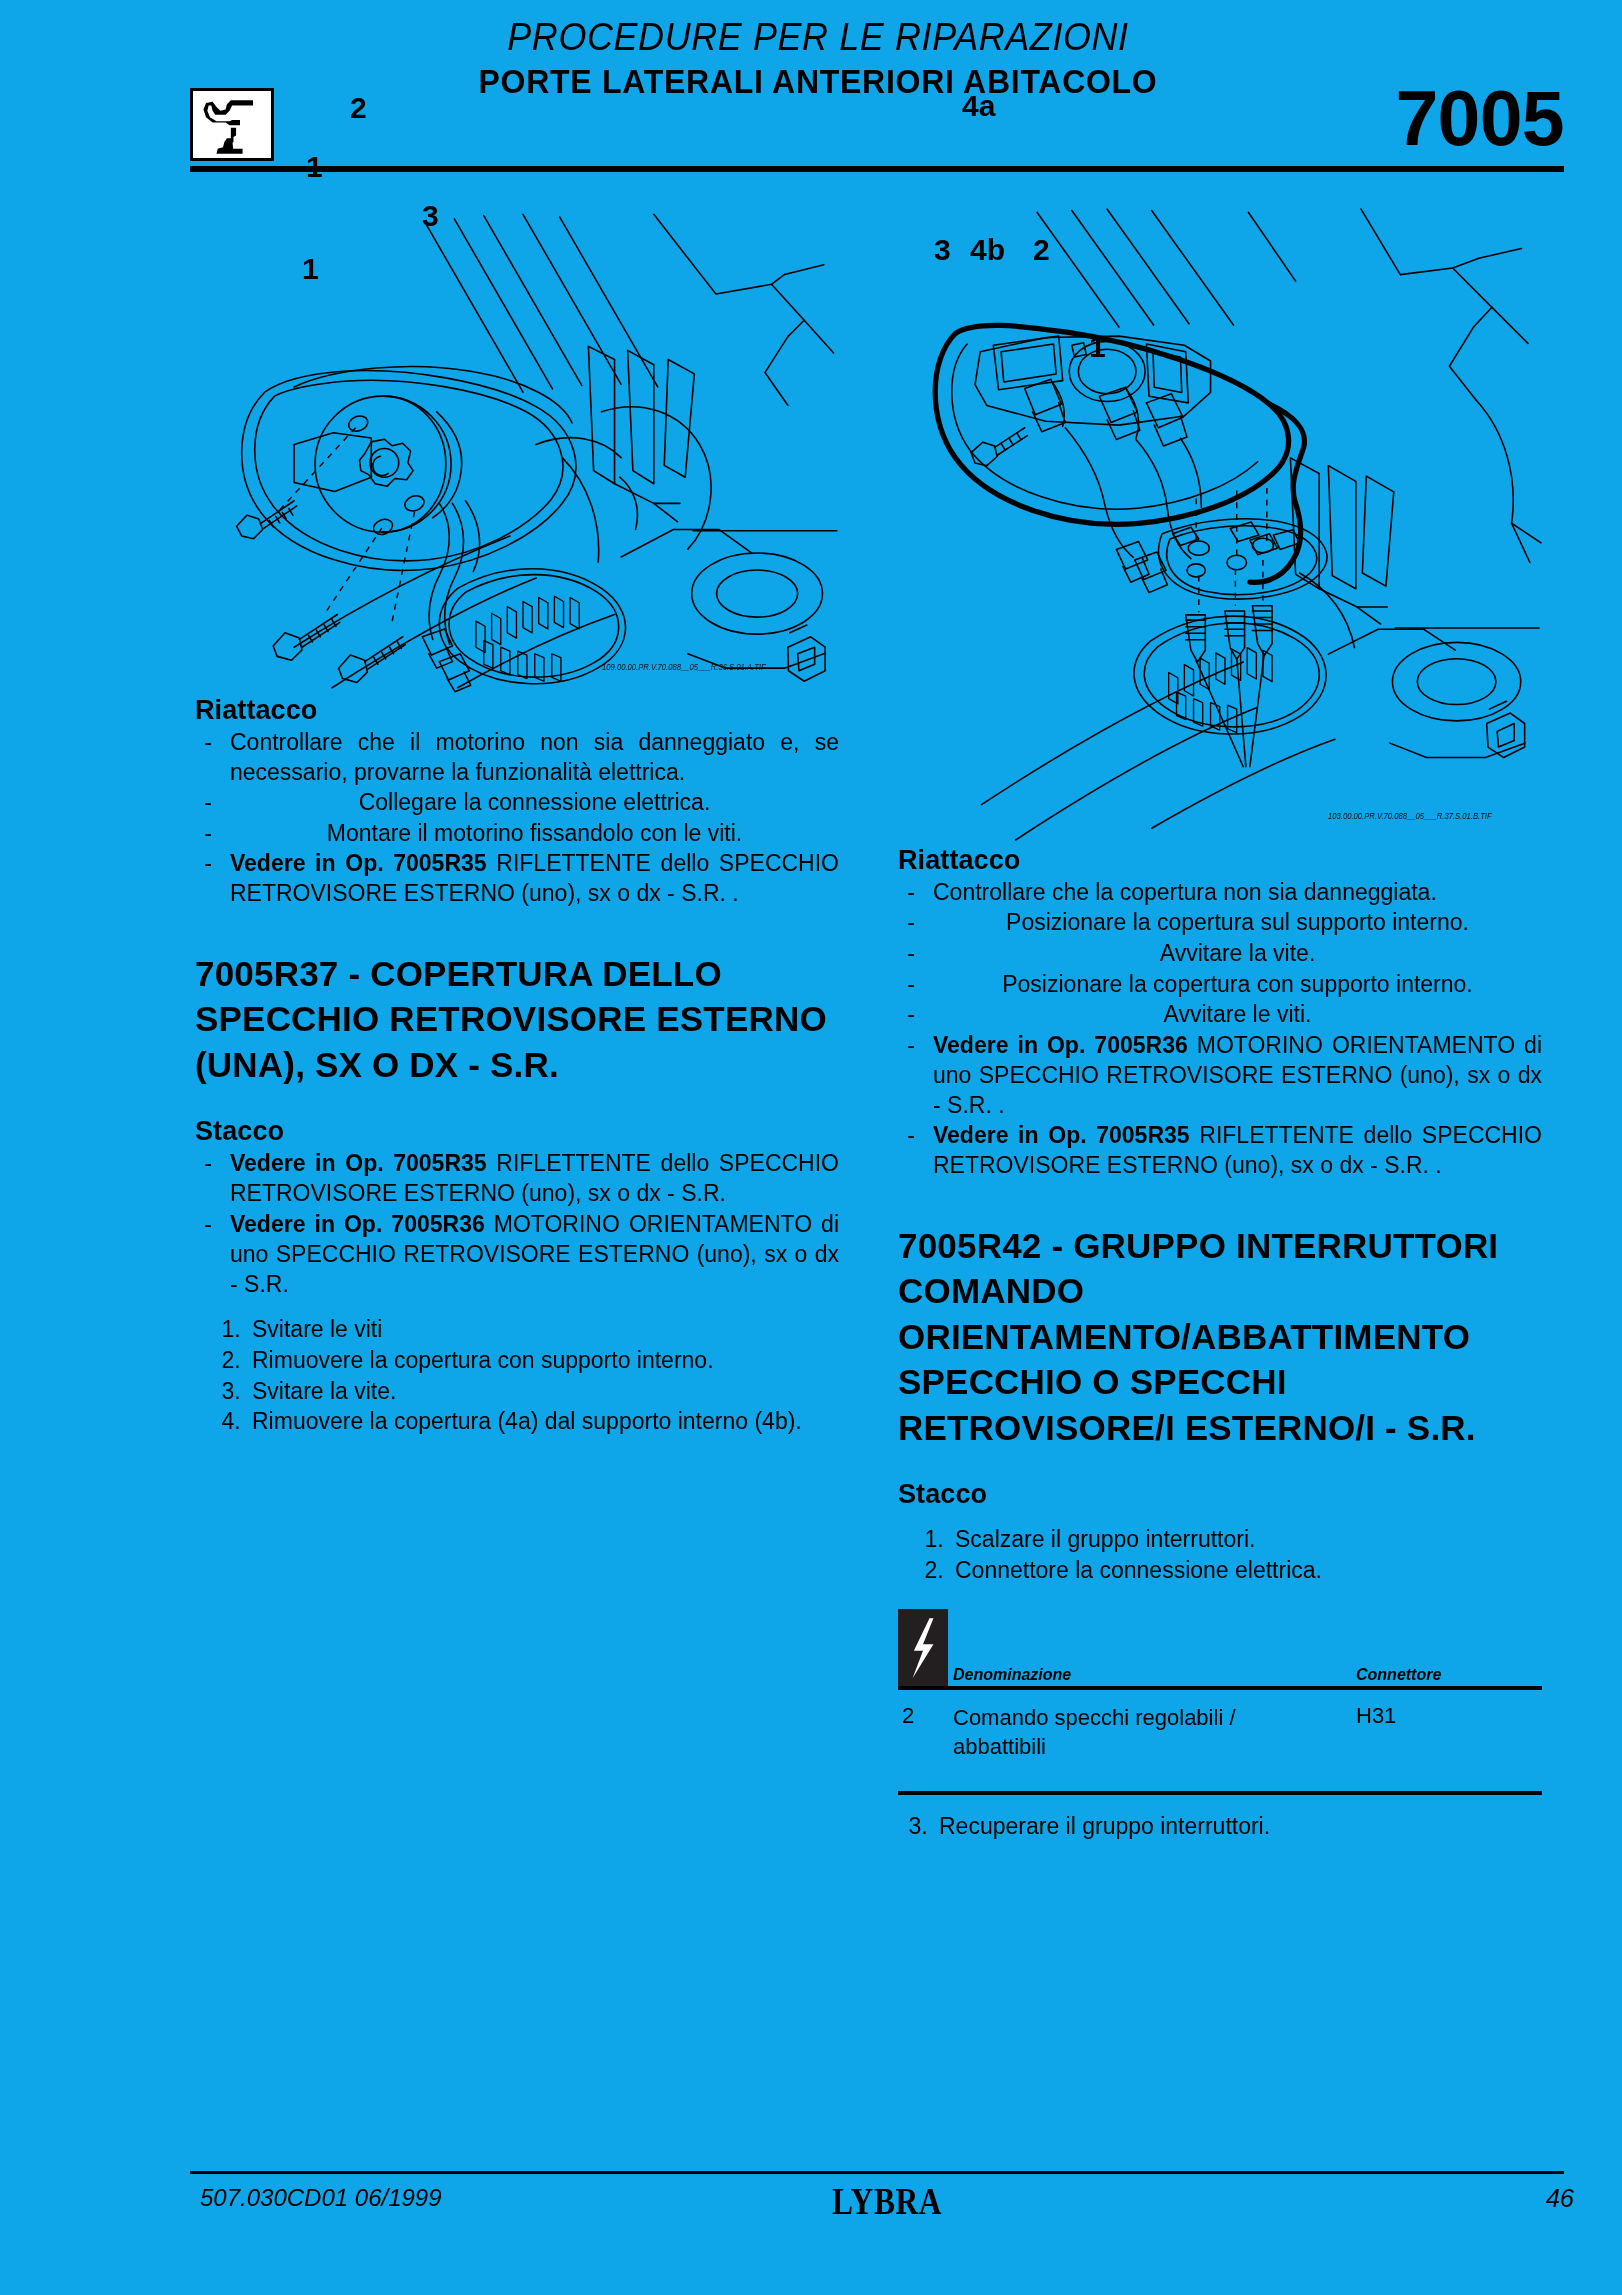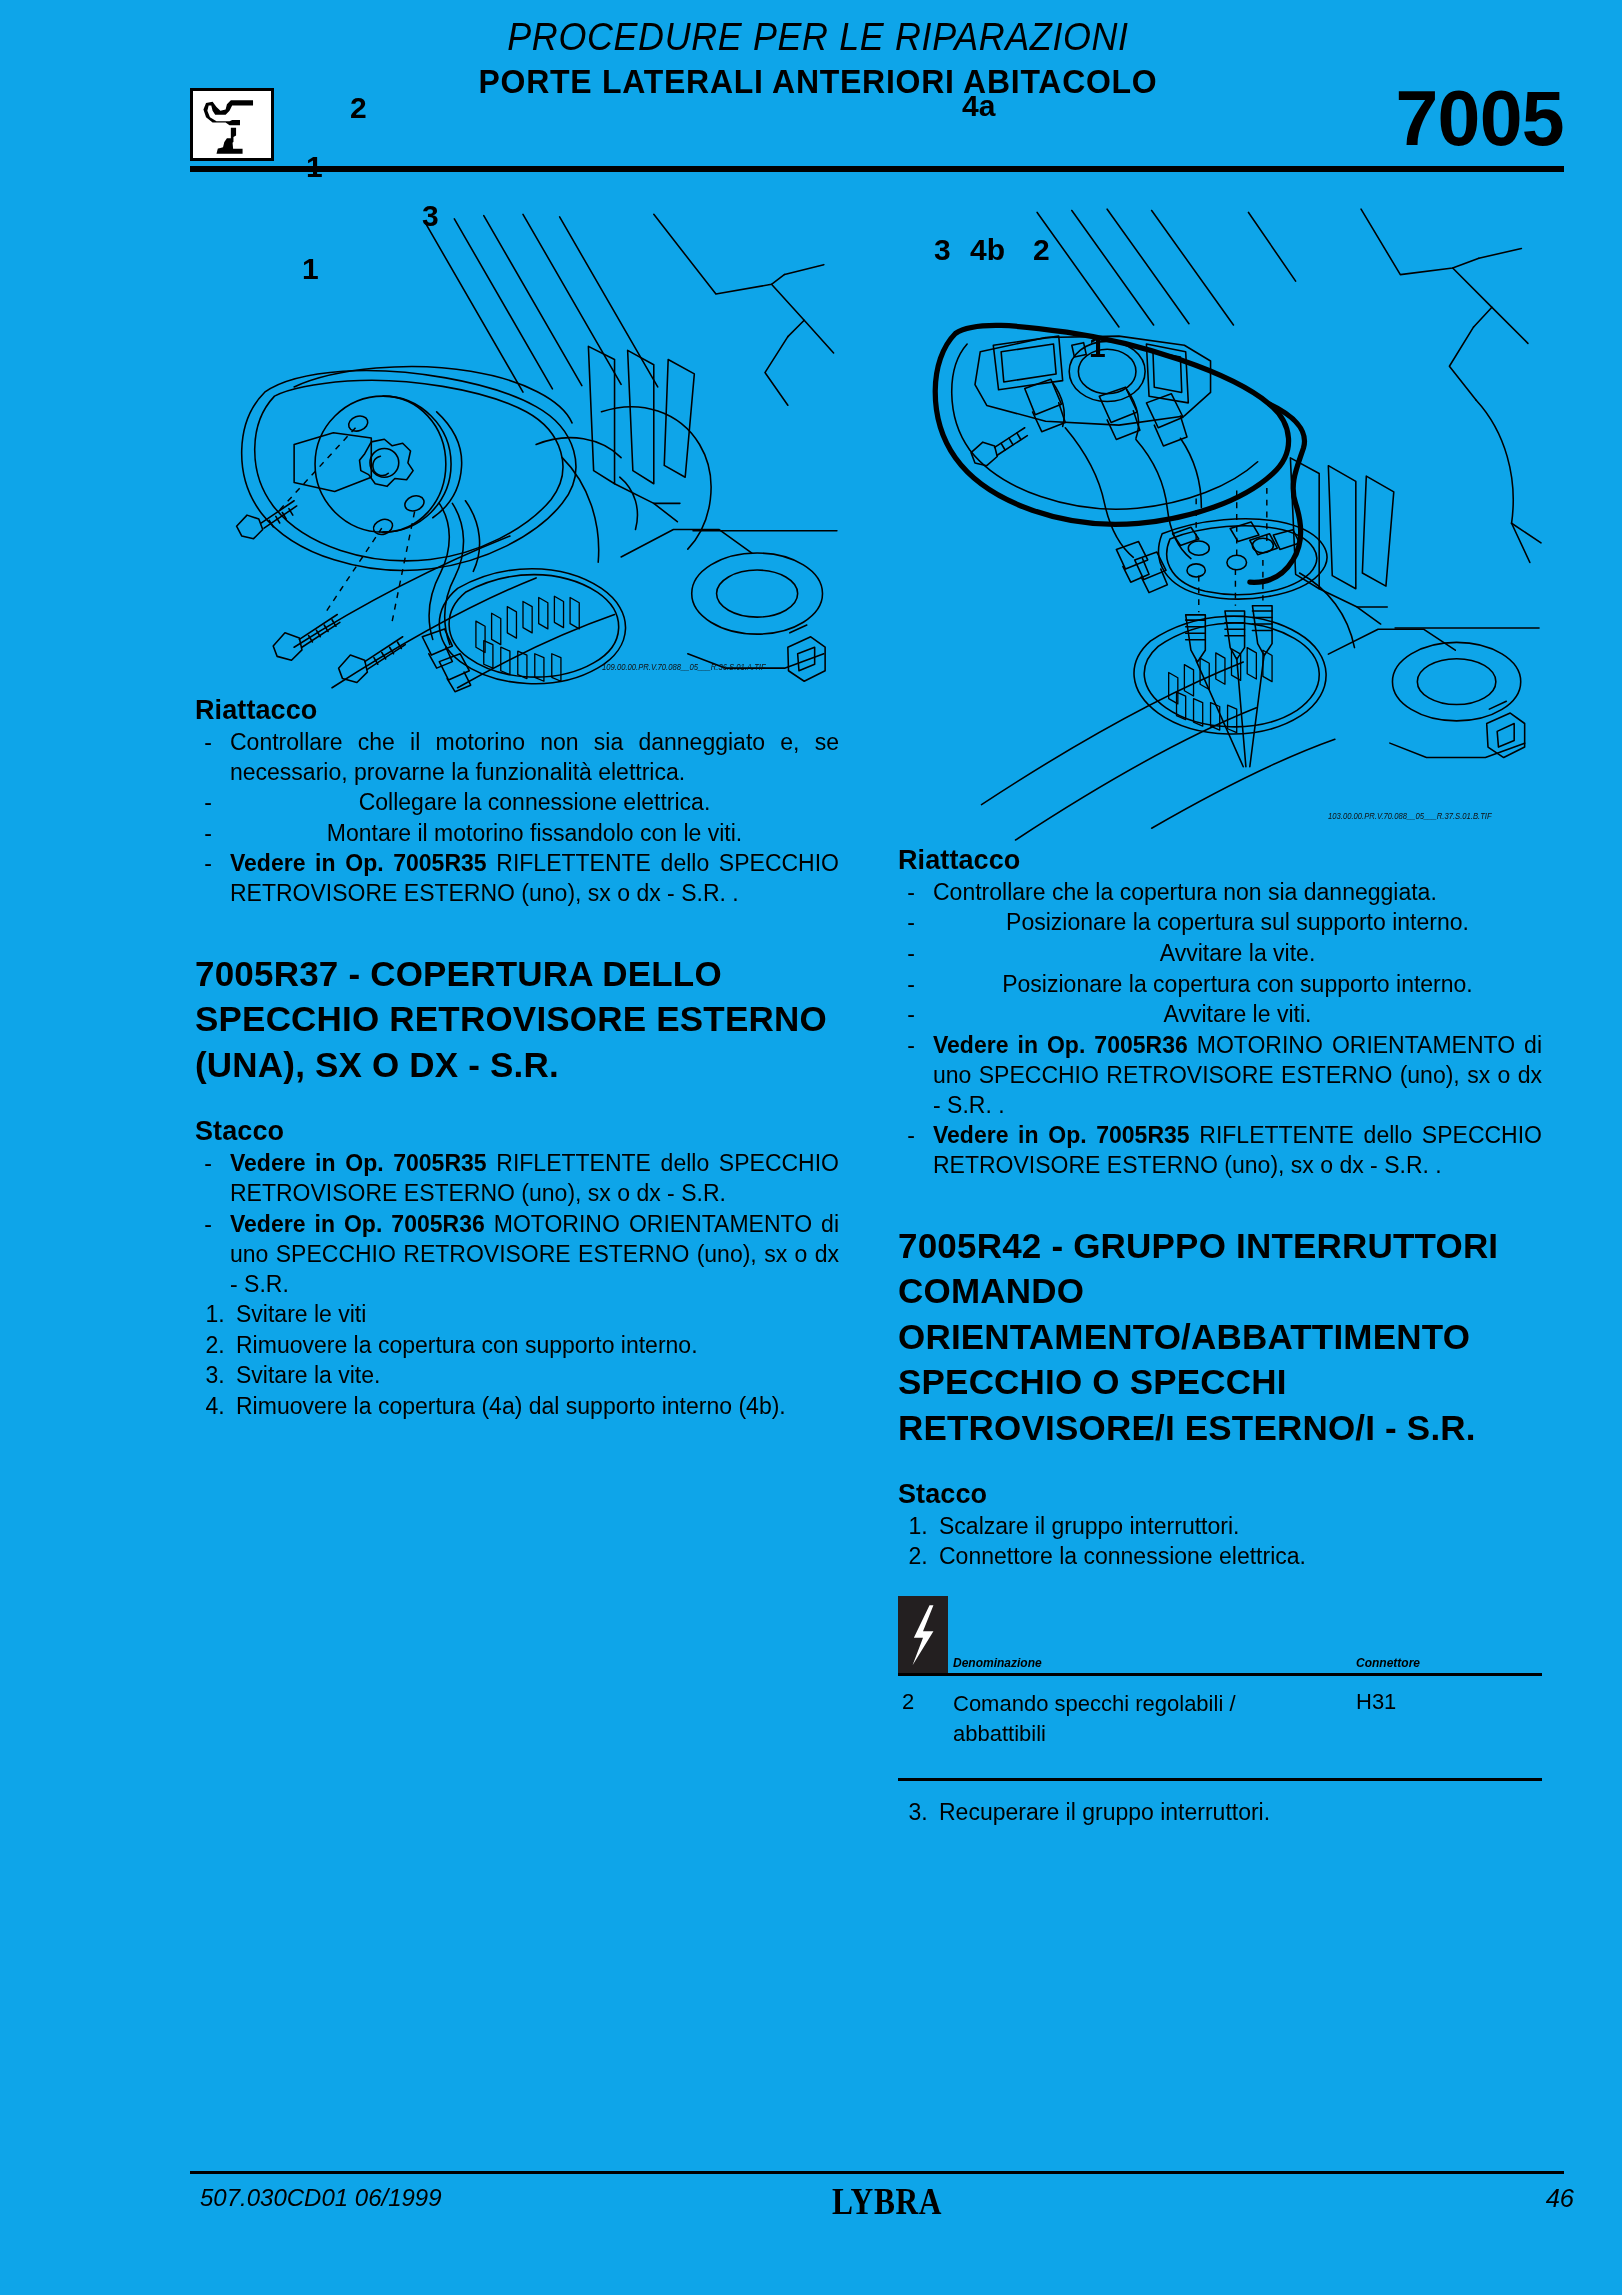--- a/index.html
+++ b/index.html
@@ -140,21 +140,21 @@
     margin: 0 0 0.7px 0;
   }
   ul.dash-list > li::before {
     content: "-";
     position: absolute;
     left: 9.2px;
     top: 0;
   }
   ol.num-list {
     list-style: none;
-    margin: 0;
+    margin: 16px;
     padding: 0;
     counter-reset: li;
   }
   ol.num-list > li {
     position: relative;
     padding-left: 41px;
     font-size: 23px;
     line-height: 1.30;
     text-align: justify;
     margin: 0 0 0.7px 0;
@@ -187,21 +187,21 @@
     background: #231f20;
   }
   .conn-flash svg { display:block; }
   .conn-head {
     position: relative;
     height: 77px;
   }
   .conn-head .hcell {
     position: absolute;
     bottom: 2.6px;
-    font-size: 12px;
+    font-size: 16px;
     font-style: italic;
     font-weight: 700;
     margin-top: 8px;
   }
   .conn-head .h-den { left: 55px; }
   .conn-head .h-con { left: 458px; }
   .rule-thick {
     width: 644px;
     height: 3.3px;
     background: #000;

